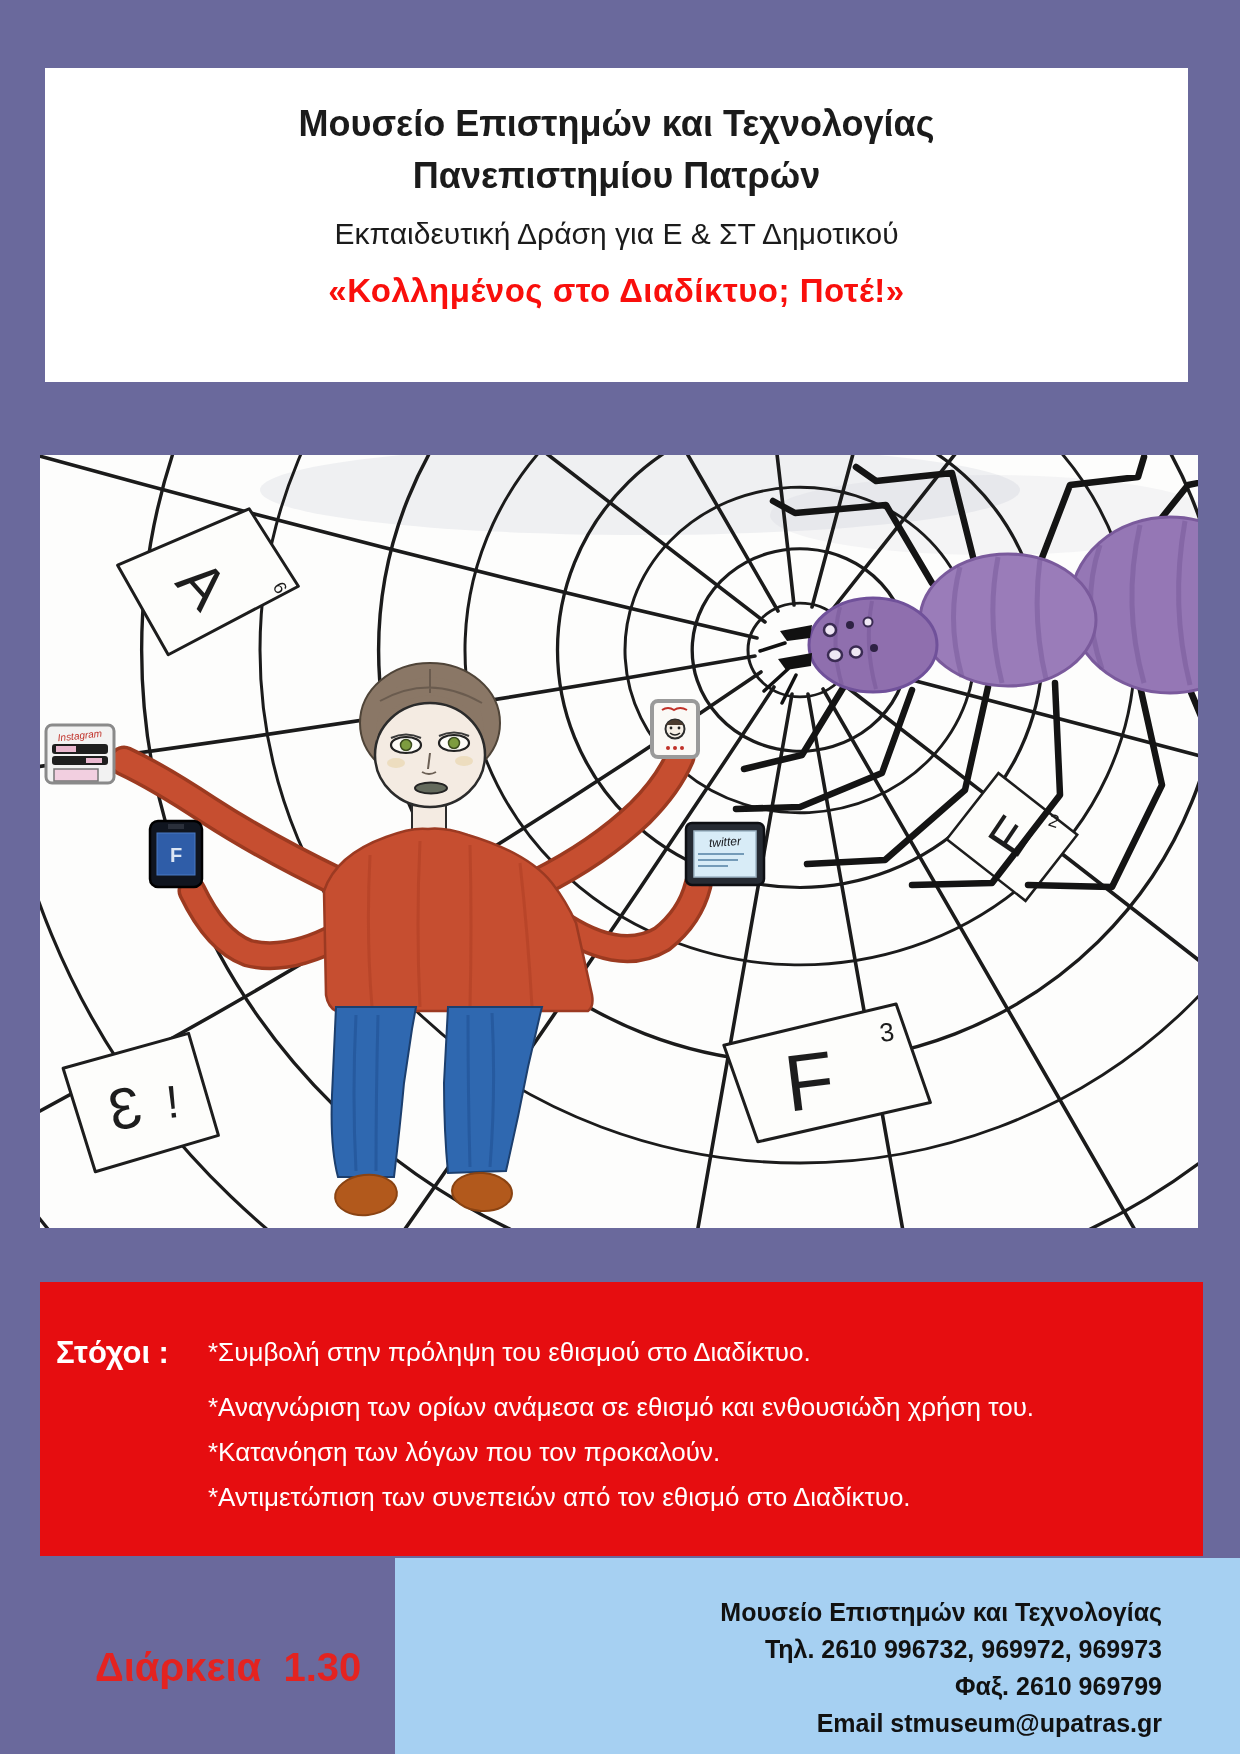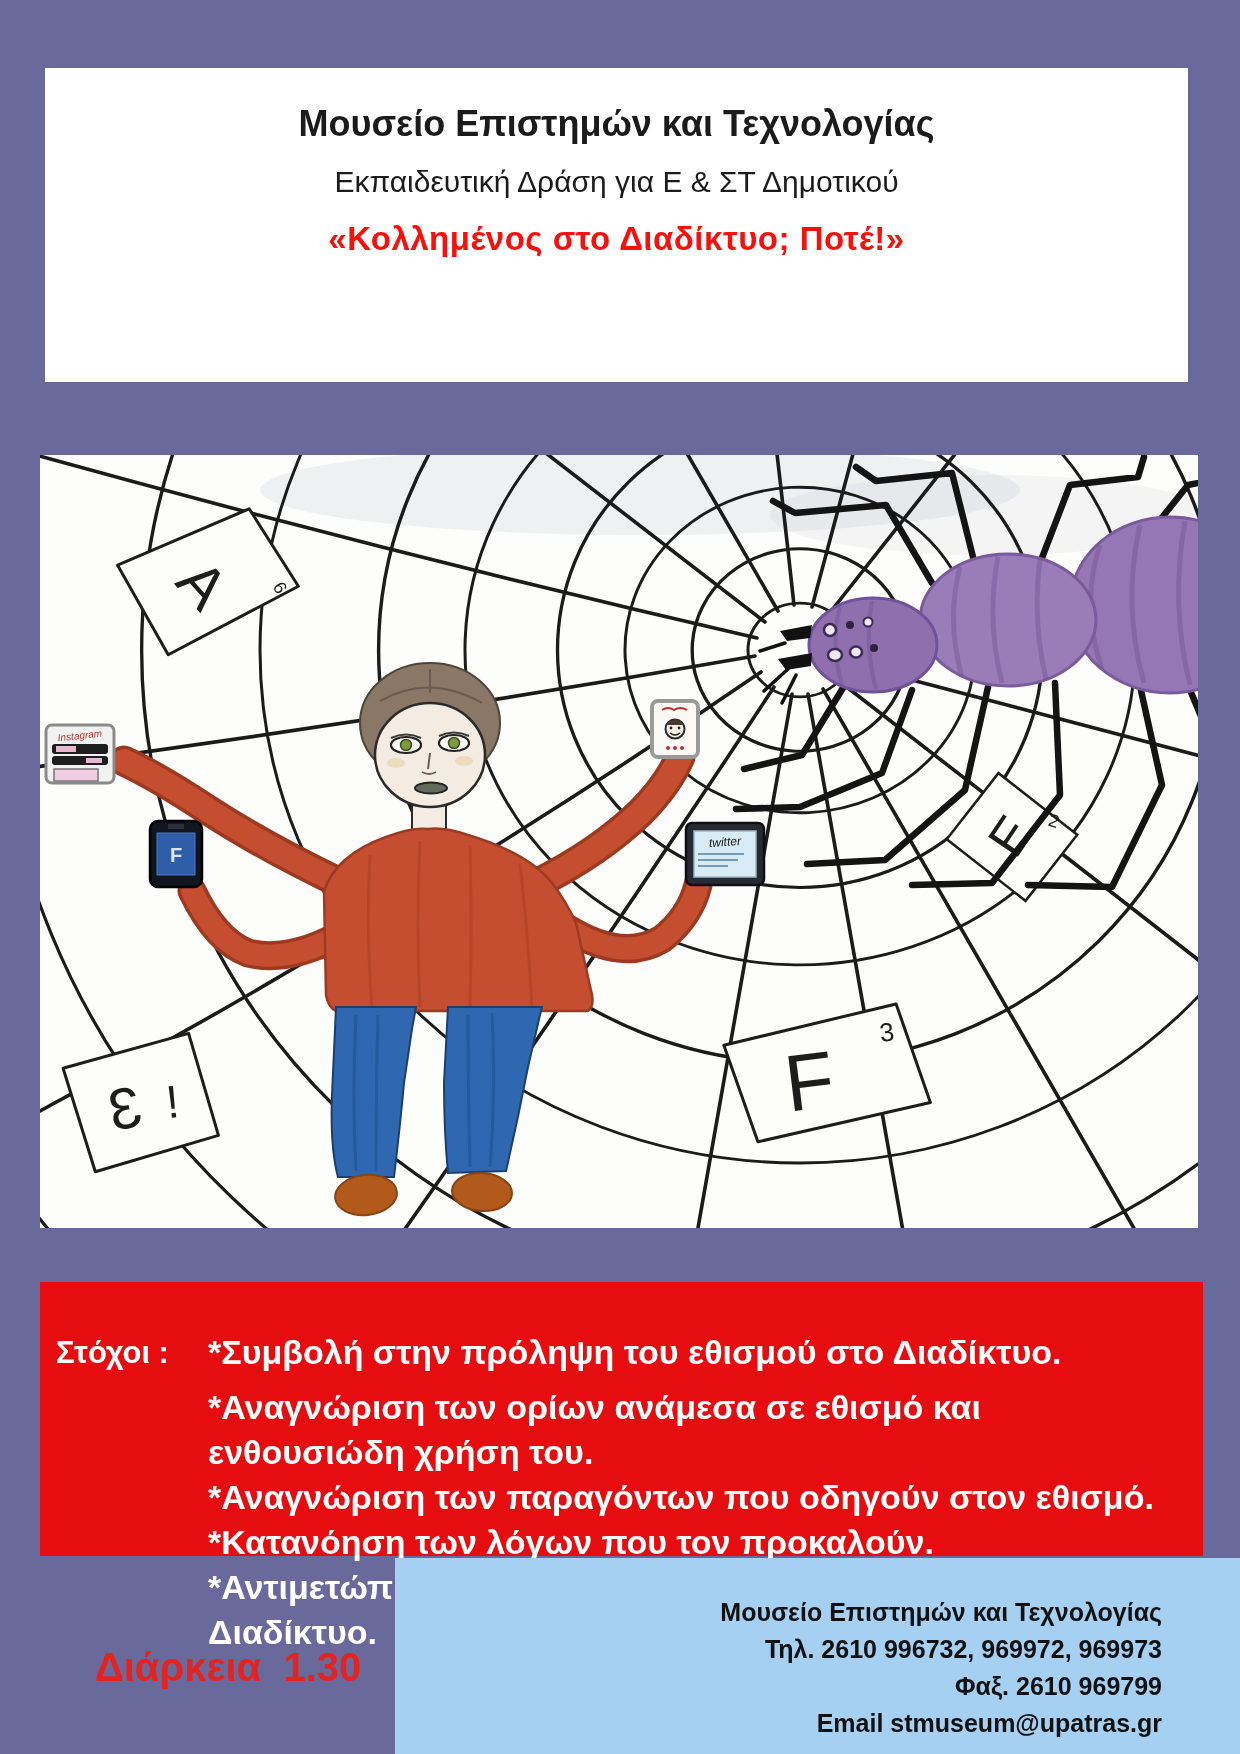--- a/index.html
+++ b/index.html
@@ -32,21 +32,21 @@
   
   .objectives-box{
     left:40px;top:1282px;width:1163px;height:274px;
     background:#e60d10;
     display:flex;
     padding:48px 18px 0 16px;
     color:#ffffff;
   }
   .obj-label{width:152px;flex:0 0 152px;font-size:31px;font-weight:bold;line-height:45px;}
   .obj-items{flex:1;}
-  .obj-item{font-size:34px;line-height:45px;font-weight:700;}
+  .obj-item{font-size:26px;line-height:45px;font-weight:400;}
   .obj-item.gap{margin-top:10px;}
   
   .footer-box{
     left:395px;top:1558px;width:845px;height:196px;
     background:#a6d0f2;
     text-align:right;
     padding:36px 78px 0 0;
   }
   .contact-line{font-size:25px;font-weight:bold;color:#111111;line-height:37px;}
   .duration{
@@ -55,20 +55,21 @@
     white-space:pre;
   }
 </style>
 </head>
 <body>
 
 <div class="page">
 
   <div class="abs header-box">
     <div class="org-line">Μουσείο Επιστημών και Τεχνολογίας</div>
+    <div class="org-line">Πανεπιστημίου Πατρών</div>
     <div class="subtitle">Εκπαιδευτική Δράση για Ε &amp; ΣΤ Δημοτικού</div>
     <div class="main-title">«Κολλημένος στο Διαδίκτυο; Ποτέ!»</div>
   </div>
 
   <div class="abs drawing-box">
     <svg width="1158" height="773" viewBox="0 0 1158 773" xmlns="http://www.w3.org/2000/svg">
 
       <ellipse cx="600" cy="35" rx="380" ry="45" fill="#a3a8bb" opacity="0.15"></ellipse>
       <ellipse cx="950" cy="60" rx="220" ry="40" fill="#a3a8bb" opacity="0.10"></ellipse>
 
@@ -241,21 +242,20 @@
         </g>
       </g>
     </svg>
   </div>
 
   <div class="abs objectives-box">
     <div class="obj-label">Στόχοι :</div>
     <div class="obj-items">
       <div class="obj-item">*Συμβολή στην πρόληψη του εθισμού στο Διαδίκτυο.</div>
       <div class="obj-item gap">*Αναγνώριση των ορίων ανάμεσα σε εθισμό και ενθουσιώδη χρήση του.</div>
-      <div class="obj-item">*Αναγνώριση των παραγόντων που οδηγούν στον εθισμό.</div>
       <div class="obj-item">*Κατανόηση των λόγων που τον προκαλούν.</div>
       <div class="obj-item">*Αντιμετώπιση των συνεπειών από τον εθισμό στο Διαδίκτυο.</div>
     </div>
   </div>
 
   <div class="abs duration">Διάρκεια  1.30</div>
 
   <div class="abs footer-box">
     <div class="contact-line">Μουσείο Επιστημών και Τεχνολογίας</div>
     <div class="contact-line">Τηλ. 2610 996732, 969972, 969973</div>

